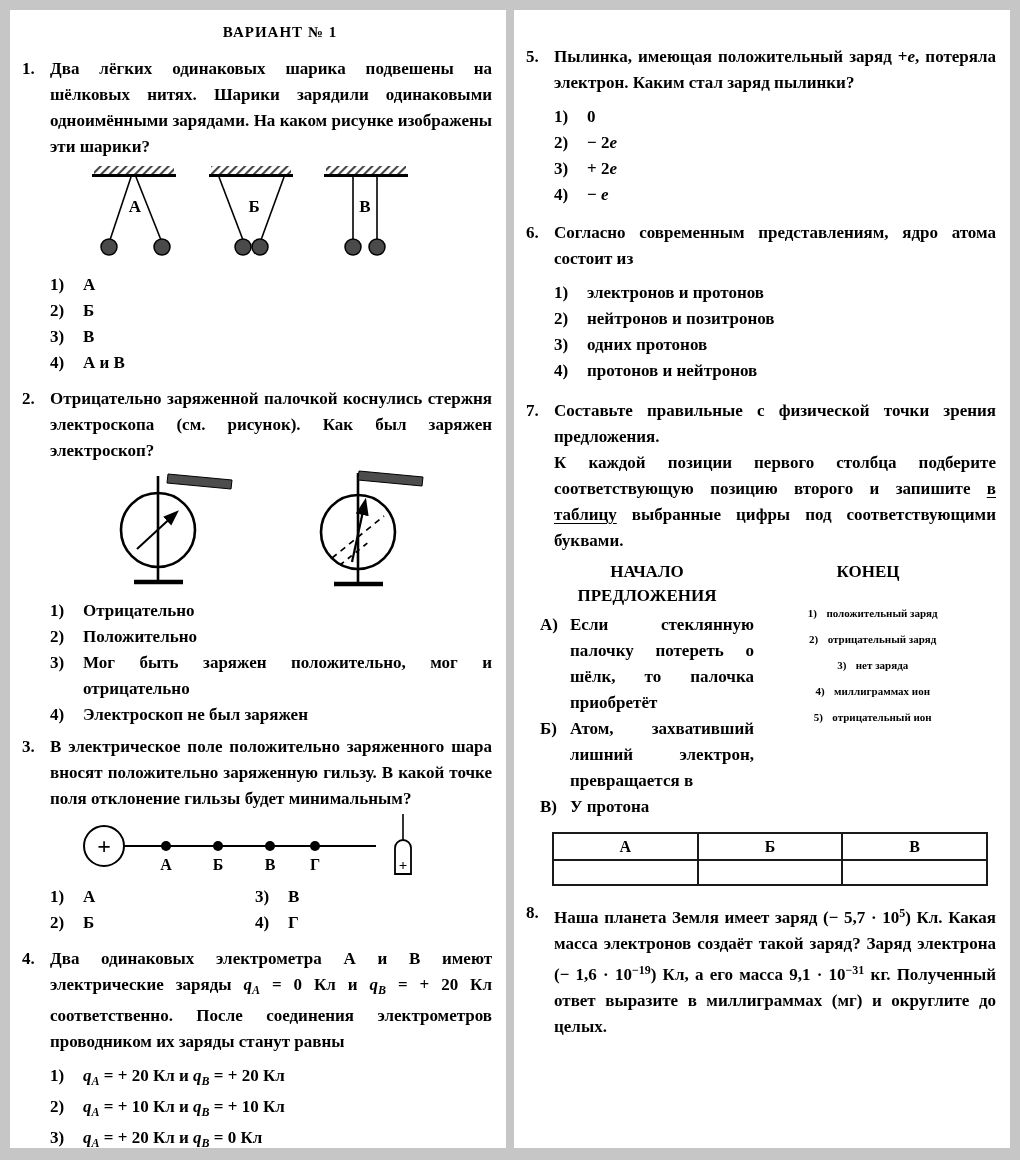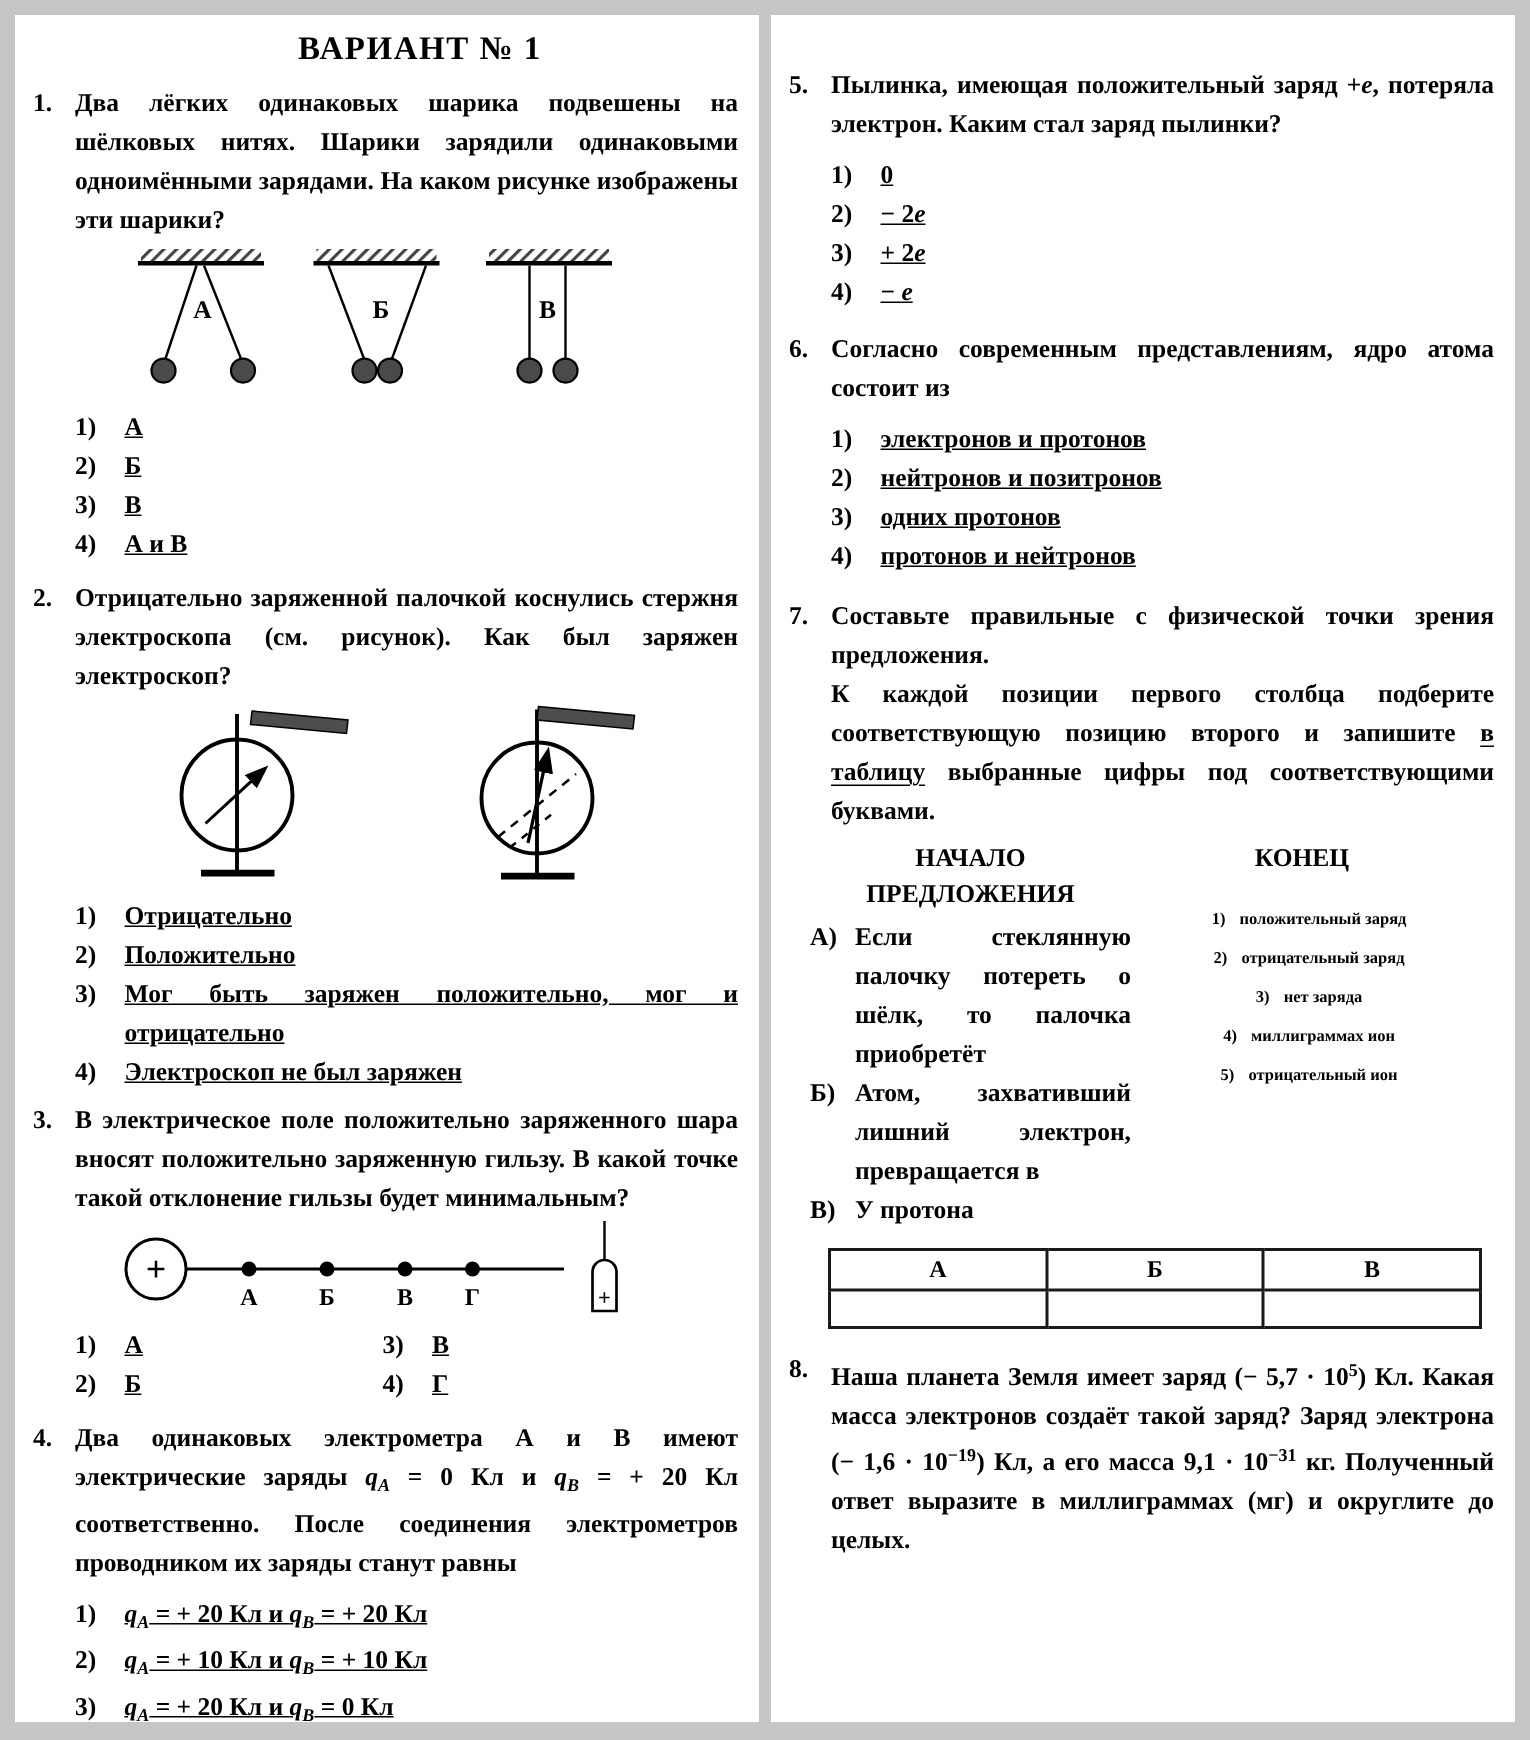--- a/index.html
+++ b/index.html
@@ -11,30 +11,30 @@
   }
   .sheet {
     position:absolute; top:10px; width:496px; height:1138px;
     background:#fff; overflow:hidden;
   }
   #sheet-left  { left:10px; }
   #sheet-right { left:514px; }
 
   h1.title {
     margin:10px 0 0 0; text-align:center;
-    font-size:22px; line-height:24px; letter-spacing:1px;padding-left:44px;
+    font-size:15px; line-height:24px; letter-spacing:1px;padding-left:44px;
   }
   .q { position:relative; }
   .qnum { position:absolute; left:12px; top:0; font-size:17px; line-height:26px; }
   .qbody { margin-left:40px; margin-right:14px; }
   .stem { margin:0; font-size:17px; line-height:26px; text-align:justify; }
   .opts { margin-top:8px; }
   .opt  {
     font-size:17px; line-height:26px;
-    padding-left:33px; text-indent:-33px; text-align:justify;text-decoration:underline;
+    padding-left:33px; text-indent:-33px; text-align:justify;
   }
   .on { display:inline-block; width:33px; text-indent:0; }
   .opts2col { margin-top:6px; display:grid; grid-template-columns:205px 200px; }
   .it { font-style:italic; }
   sub.vsub { font-size:12px; font-style:italic; vertical-align:-4px; }
   sup.vsup { font-size:12px; vertical-align:6px; }
   .ul { text-decoration:underline; text-underline-offset:3px; }
 
   
   #q1 { margin-top:12px; }
@@ -166,21 +166,21 @@
         <div class="opt"><span class="on">2)</span><span>Положительно</span></div>
         <div class="opt"><span class="on">3)</span><span>Мог быть заряжен положительно, мог и отрицательно</span></div>
         <div class="opt"><span class="on">4)</span><span>Электроскоп не был заряжен</span></div>
       </div>
     </div>
   </section>
 
   <section class="q" id="q3">
     <span class="qnum">3.</span>
     <div class="qbody">
-      <p class="stem">В электрическое поле положительно заряженного шара вносят положительно заряженную гильзу. В какой точке такой отклонение гильзы будет минимальным?</p>
+      <p class="stem">В электрическое поле положительно заряженного шара вносят положительно заряженную гильзу. В какой точке поля отклонение гильзы будет минимальным?</p>
       <svg id="fig3" width="440" height="64" viewBox="0 0 440 64">
         <g>
           <circle cx="58" cy="32" r="20" fill="none" stroke="#000" stroke-width="2"></circle>
           <text x="58" y="40" font-size="24" text-anchor="middle">+</text>
         </g>
         <line x1="78" y1="32" x2="330" y2="32" stroke="#000" stroke-width="2"></line>
         <circle cx="120" cy="32" r="5" fill="#000"></circle>
         <circle cx="172" cy="32" r="5" fill="#000"></circle>
         <circle cx="224" cy="32" r="5" fill="#000"></circle>
         <circle cx="269" cy="32" r="5" fill="#000"></circle>

